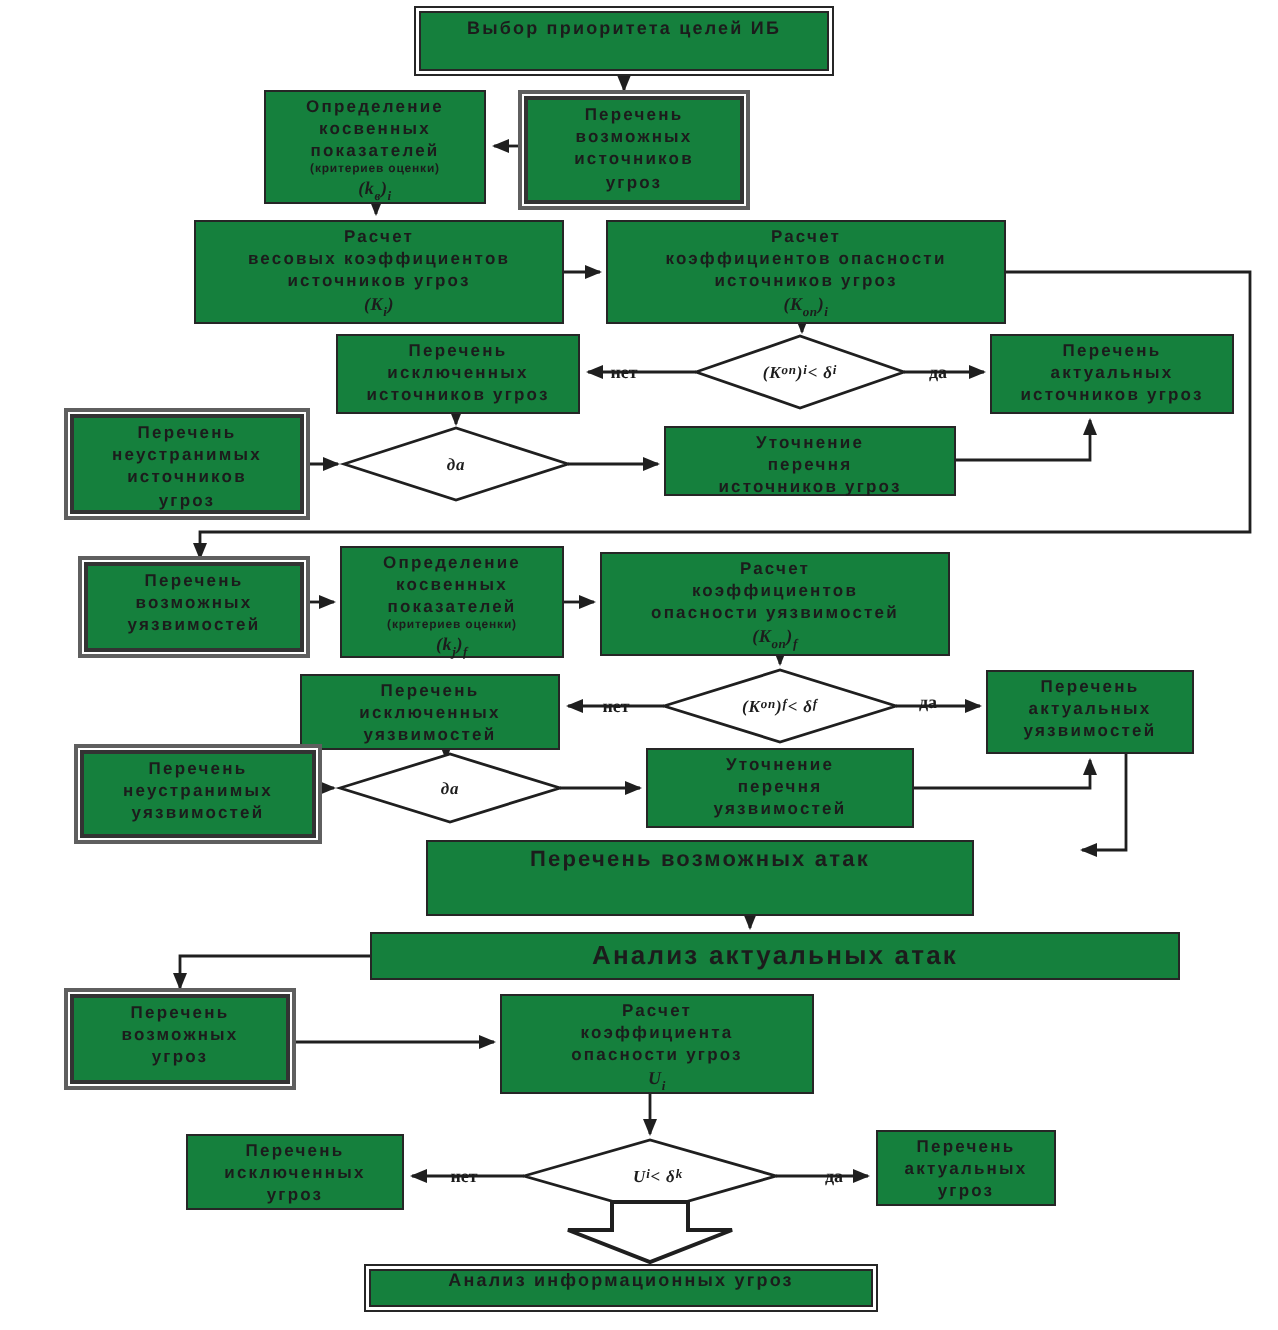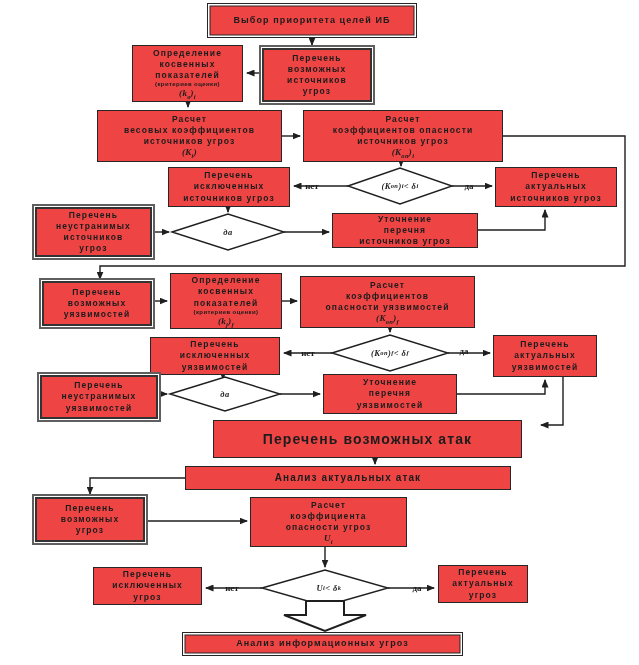--- a/index.html
+++ b/index.html
@@ -2,22 +2,22 @@
 <html><head>
 <meta charset="utf-8">
 <style>
   html,body{margin:0;padding:0;background:#fff;}
   #stage{
     position:relative;width:639px;height:665px;background:#fff;overflow:hidden;
     font-family:"Liberation Sans",sans-serif;
   }
   #wires{position:absolute;left:0;top:0;width:639px;height:665px;}
   .node{
-    position:absolute;background:#ef4444;border:1.5px solid #262626;box-sizing:border-box;
-    display:flex;flex-direction:column;align-items:center;justify-content:center;
+    position:absolute;background:#15803d;border:1.5px solid #262626;box-sizing:border-box;
+    display:flex;flex-direction:column;align-items:center;justify-content:flex-start;
     text-align:center;font-weight:bold;color:#1c1c1c;
     font-size:8.5px;line-height:1.32;letter-spacing:1.1px;padding:2px 3px;
   }
   .node .lbl{white-space:pre-line;}
   .node .small{font-size:6px;letter-spacing:0.4px;line-height:1.2;}
   .node .formula{font-family:"Liberation Serif",serif;font-style:italic;font-weight:bold;
     font-size:9px;letter-spacing:0.3px;line-height:1.1;margin-top:1px;}
   sub{font-size:6.5px;line-height:0;}
   .heavy{border:2px solid #333;box-shadow:0 0 0 1px #fff,0 0 0 3px #5f5f5f;}
   .double{box-shadow:inset 0 0 0 1.5px #fff,inset 0 0 0 2.5px #262626;padding:5px;}
@@ -165,24 +165,24 @@
     <span class="lbl">Перечень
 неустранимых
 уязвимостей</span>
   </div>
   <div class="node" style="left:323px;top:374px;width:134px;height:40px;">
     <span class="lbl">Уточнение
 перечня
 уязвимостей</span>
   </div>
 
-  <div class="node" style="left:213px;top:420px;width:309px;height:38px;font-size:14px;">
+  <div class="node" style="left:213px;top:420px;width:274px;height:38px;font-size:11px;">
     <span class="lbl">Перечень возможных атак</span>
   </div>
-  <div class="node" style="left:185px;top:466px;width:326px;height:24px;font-size:10px;">
+  <div class="node" style="left:185px;top:466px;width:405px;height:24px;font-size:13px;">
     <span class="lbl">Анализ актуальных атак</span>
   </div>
   <div class="node heavy" style="left:35px;top:497px;width:110px;height:45px;">
     <span class="lbl">Перечень
 возможных
 угроз</span>
   </div>
   <div class="node" style="left:250px;top:497px;width:157px;height:50px;">
     <span class="lbl">Расчет
 коэффициента
@@ -192,21 +192,21 @@
   <div class="node" style="left:93px;top:567px;width:109px;height:38px;">
     <span class="lbl">Перечень
 исключенных
 угроз</span>
   </div>
   <div class="node" style="left:438px;top:565px;width:90px;height:38px;">
     <span class="lbl">Перечень
 актуальных
 угроз</span>
   </div>
-  <div class="node double" style="left:182px;top:632px;width:281px;height:24px;font-size:9px;padding:2px;">
+  <div class="node double" style="left:182px;top:632px;width:257px;height:24px;font-size:9px;padding:2px;">
     <span class="lbl">Анализ информационных угроз</span>
   </div>
 
   <div class="dlabel" style="left:350px;top:178px;width:100px;height:16px;">(<i>K</i><sub>оп</sub>)<sub>i</sub> &lt; δ<sub>i</sub></div>
   <div class="dlabel" style="left:200px;top:225px;width:56px;height:14px;">да</div>
   <div class="dlabel" style="left:334px;top:345px;width:112px;height:16px;">(<i>K</i><sub>оп</sub>)<sub>f</sub> &lt; δ<sub>f</sub></div>
   <div class="dlabel" style="left:197px;top:387px;width:56px;height:14px;">да</div>
   <div class="dlabel" style="left:274px;top:580px;width:110px;height:16px;">U<sub>i</sub> &lt; δ<sub>k</sub></div>
 
   <div class="yn" style="left:297px;top:179px;width:30px;height:13px;">нет</div>

